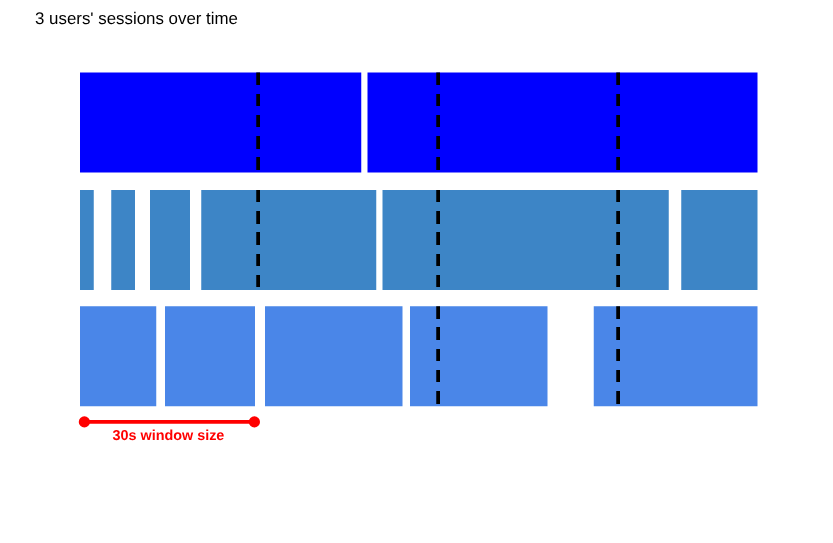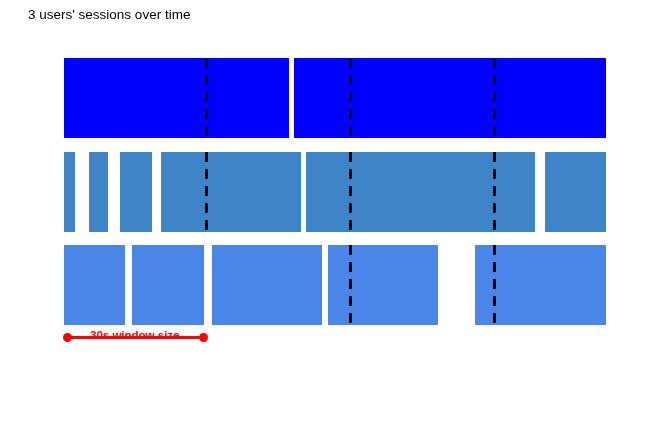--- a/index.html
+++ b/index.html
@@ -81,14 +81,14 @@
       <div class="bar" style="left: 328px; top: 245px; width: 110px; height: 80px; background: rgb(74, 134, 232);"></div>
       <div class="bar" style="left: 475px; top: 245px; width: 178px; height: 80px; background: rgb(74, 134, 232);"></div>
       <div class="dash" style="left: 349px; top: 245px; height: 80px;"></div>
       <div class="dash" style="left: 493px; top: 245px; height: 80px;"></div>
       <div class="dash" style="left: 637px; top: 245px; height: 80px;"></div>
     </div>
 
   <div class="arrow-line" id="arrow-line" style="left: 66px; top: 336px; width: 139px; background: rgb(255, 0, 0);"></div>
   <div class="arrow-dot" id="arrow-dot-left" style="left: 63px; top: 333px; background: rgb(255, 0, 0);"></div>
   <div class="arrow-dot" id="arrow-dot-right" style="left: 199px; top: 333px; background: rgb(255, 0, 0);"></div>
-  <div class="arrow-label" id="arrow-label" style="left: 90px; top: 329px; color: rgb(255, 0, 0);">30s window size</div>
+  <div class="arrow-label" id="arrow-label" style="left: 90px; top: 343px; color: rgb(255, 0, 0);">30s window size</div>
 </div>
 
 </body></html>

